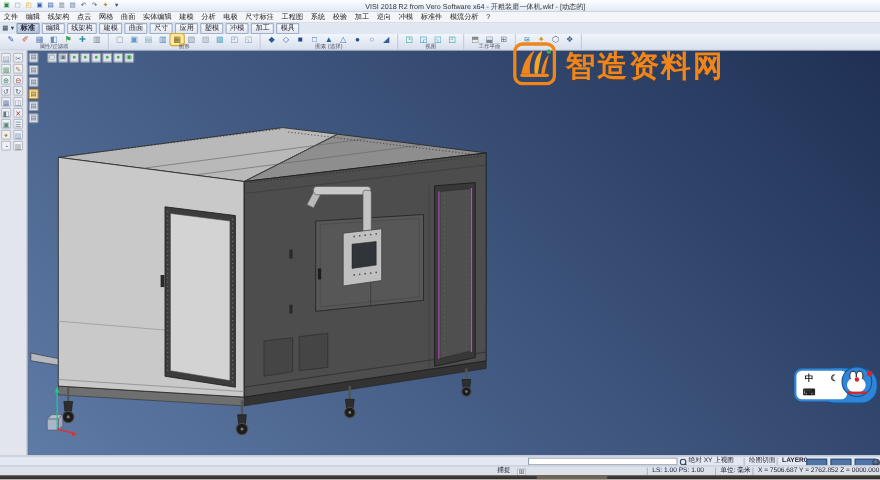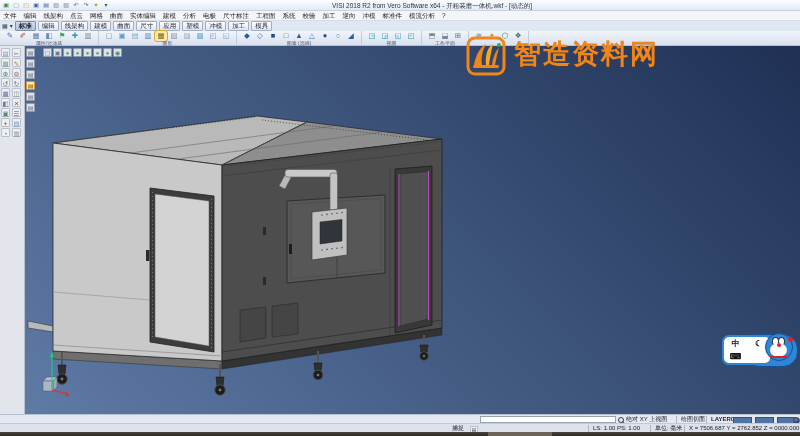--- a/index.html
+++ b/index.html
@@ -42,21 +42,21 @@
   
   #viewport{position:absolute;left:25px;top:46px;width:775px;height:368px;
     background:linear-gradient(225deg,var(--viewport-top),var(--viewport-bottom));overflow:hidden;}
   #vp-toolbar{position:absolute;left:18px;top:2px;display:flex;gap:1px;z-index:5;}
   #vp-side{position:absolute;left:1px;top:2px;display:flex;flex-direction:column;gap:2px;z-index:5;}
   .vchip{width:9px;height:9px;font-size:6px;line-height:9px;text-align:center;background:#dde2ea;
     border:1px solid #8e9aac;border-radius:1px;box-sizing:border-box;color:#567;}
   .vchip.hl{background:#ffe9a8;border-color:#d9912a;}
   #model-svg{position:absolute;left:0;top:0;}
   
-  #watermark{position:absolute;left:466px;top:36px;height:42px;display:flex;align-items:flex-start;
+  #watermark{position:absolute;left:466px;top:36px;height:42px;display:flex;align-items:flex-end;
     gap:8px;z-index:60;}
   #wm-text{font-size:27px;font-weight:bold;color:var(--watermark-orange);letter-spacing:2px;
     text-shadow:0 1px 0 rgba(120,60,0,.35);white-space:nowrap;}
   
   #ime{position:absolute;left:697px;top:284px;width:78px;height:42px;z-index:40;}
   #ime-blob{position:absolute;left:22px;top:4px;width:52px;height:31px;background:#2f86d8;
     border-radius:15px;border:1px solid #14508e;}
   #ime-pill{position:absolute;left:0;top:5px;width:46px;height:26px;background:#fff;
     border:2px solid #2f86d8;border-radius:7px;display:grid;grid-template-columns:1fr 1fr;
     align-items:center;justify-items:center;}

